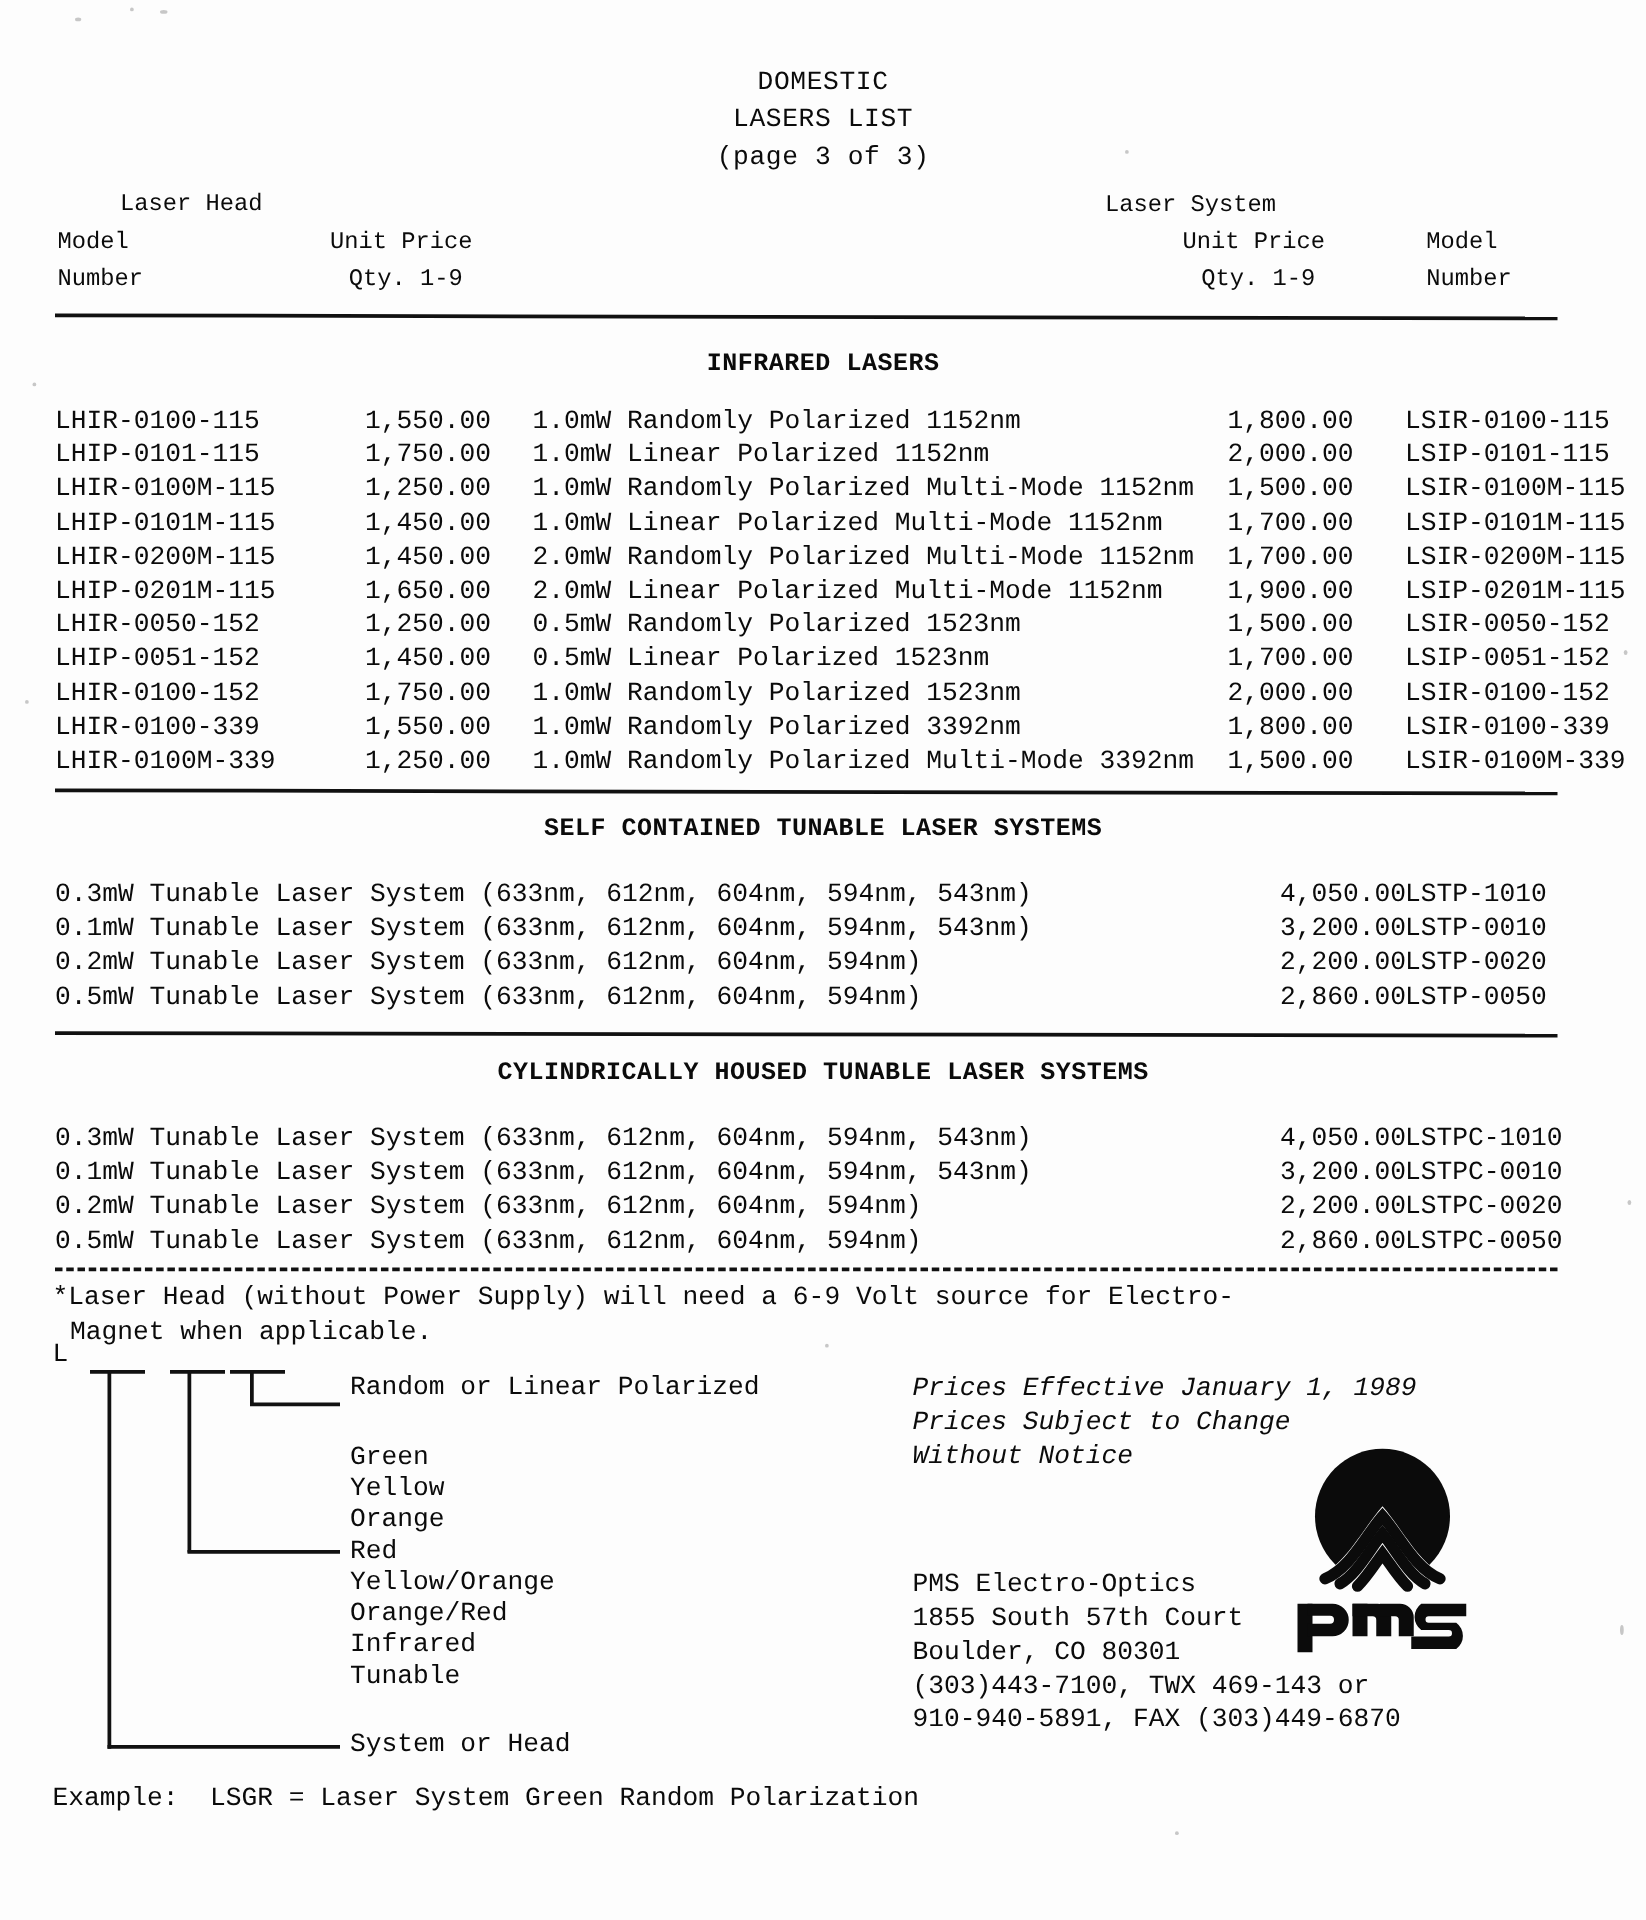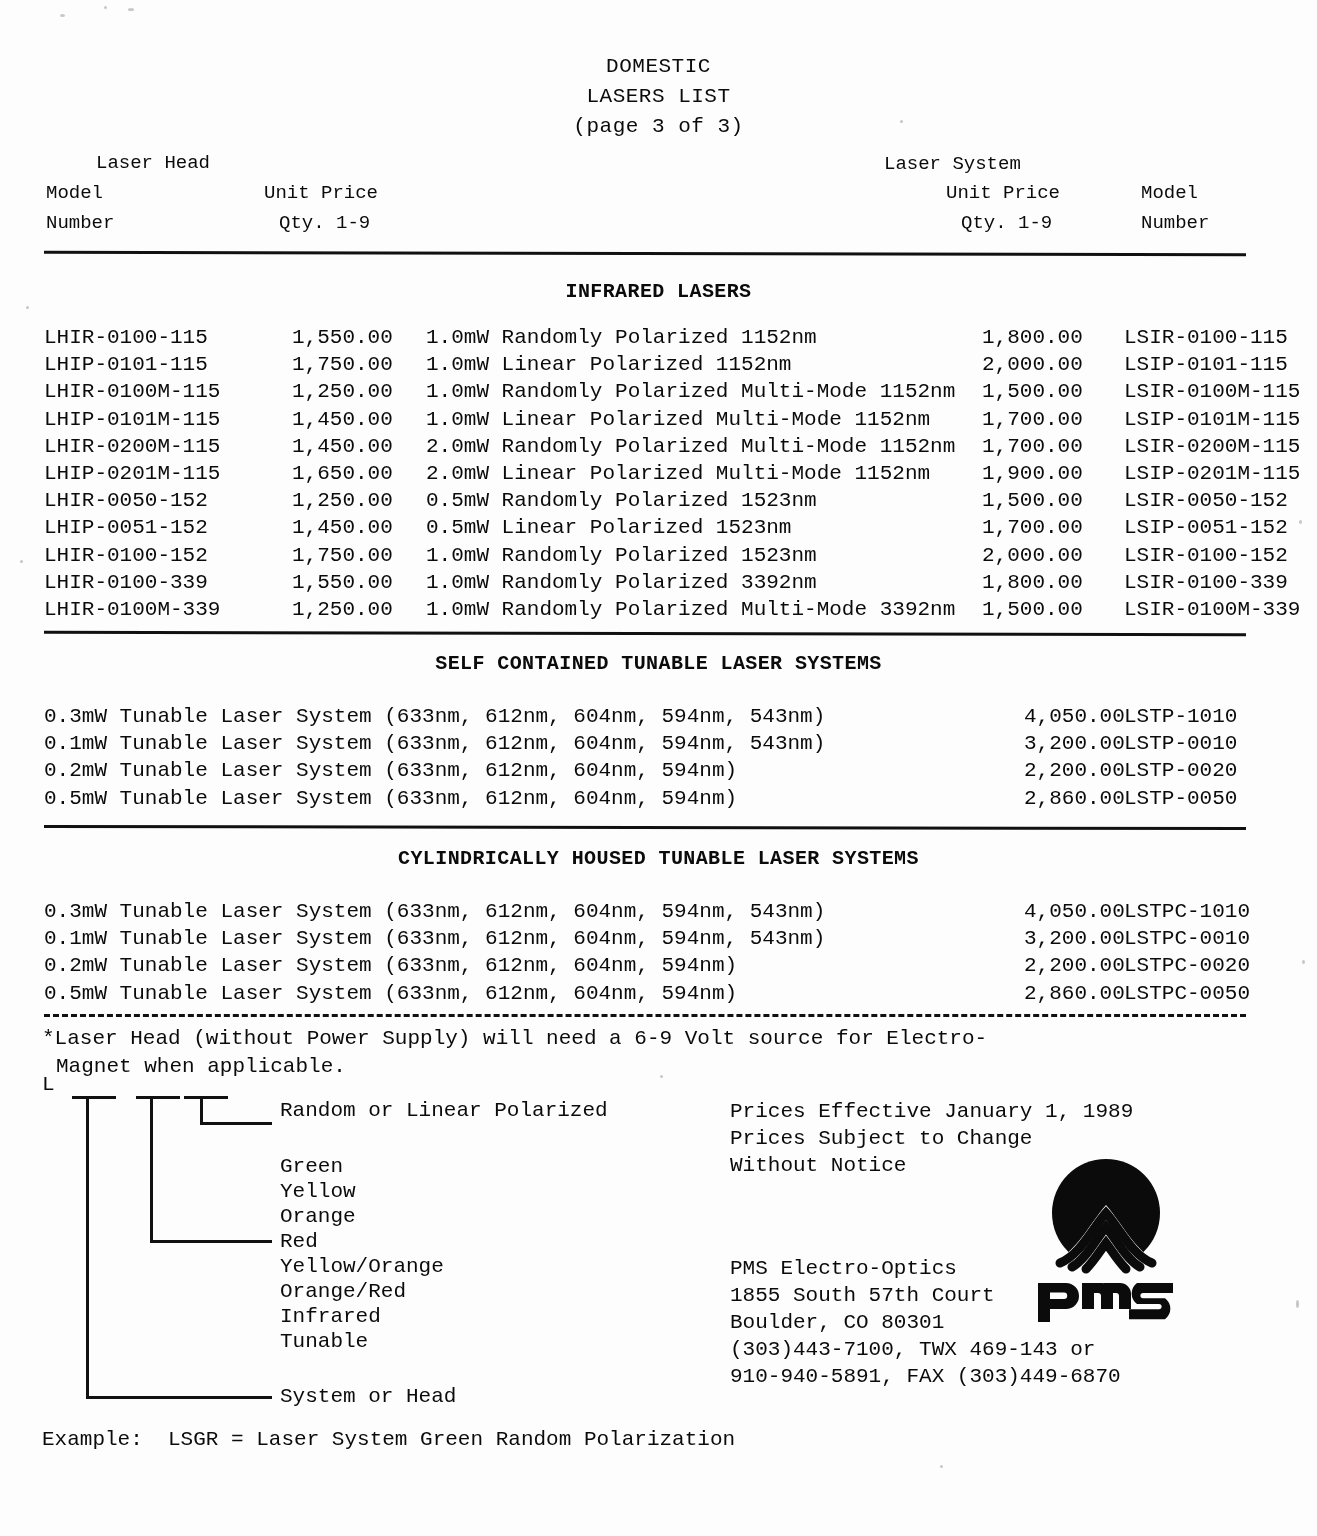--- a/index.html
+++ b/index.html
@@ -184,20 +184,21 @@
   #lbl-colors div { height: 25px; }
   #lbl-sys   { position: absolute; left: 0; top: 310px; }
 
   
   #price-notice {
     position: absolute;
     left: 730px;
     top: 1098px;
     font-size: 21px;
     line-height: 27px;
+    font-style: italic;
   }
   #company-info {
     position: absolute;
     left: 730px;
     top: 1255px;
     font-size: 21px;
     line-height: 27px;
   }
 
   

